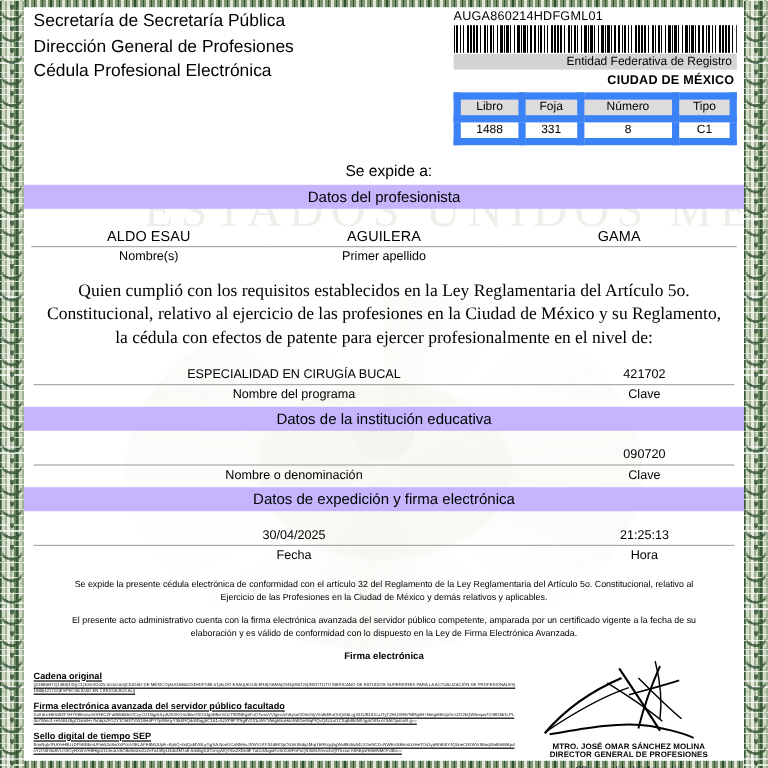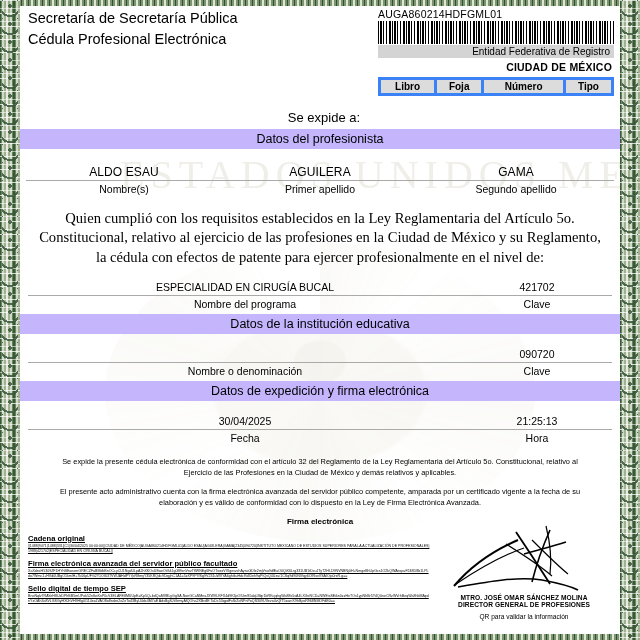--- a/index.html
+++ b/index.html
@@ -84,21 +84,21 @@
       #000 0 1px,#fff 1px 2px,#000 2px 4px,#fff 4px 5px,#000 5px 6px,#fff 6px 8px,
       #000 8px 9px,#fff 9px 11px,#000 11px 13px,#fff 13px 14px);
   }
   .ef-band{
     background:#d4d4d4;font-size:10px;text-align:right;
     padding:1px 4px 1px 0;margin-top:1px;
   }
   .ef-value{font-size:10.5px;font-weight:bold;text-align:right;padding:3px 2px 0 0;letter-spacing:.2px;}
   .libro-tbl{margin-top:4px;width:100%;border-collapse:collapse;}
   .libro-tbl th,.libro-tbl td{
-    border:3px solid #3b82f6;font-size:10px;font-weight:bold;
+    border:6px solid #3b82f6;font-size:10px;font-weight:normal;
     text-align:center;padding:1px 0;
   }
   .libro-tbl th{background:#dcdcdc;}
 
   .se-expide{font-size:13px;padding:14px 0 0 8px;text-align:center;}
 
   
   .band{
     background:#c4b5fd;text-align:center;font-size:12.5px;
     padding:3px 0;margin-top:4px;
@@ -159,35 +159,42 @@
   <div class="content">
 
     <div class="wm-ring">ESTADOS UNIDOS MEXICANOS</div>
     <div class="watermark"></div>
 
     <div class="layer">
 
       <div class="hdr">
         <div class="hdr-left">
           <div>Secretaría de Secretaría Pública</div>
+          <div>Dirección General de Profesiones</div>
           <div>Cédula Profesional Electrónica</div>
         </div>
         <div class="hdr-right">
           <div class="curp">AUGA860214HDFGML01</div>
           <div class="barcode"></div>
           <div class="ef-band">Entidad Federativa de Registro</div>
           <div class="ef-value">CIUDAD DE MÉXICO</div>
           <table class="libro-tbl">
             <tbody>
                 <tr>
               <th>Libro</th>
               <th>Foja</th>
               <th>Número</th>
               <th>Tipo</th>
             </tr>
+            <tr>
+              <td>1488</td>
+              <td>331</td>
+              <td>8</td>
+              <td>C1</td>
+            </tr>
           </tbody>
             </table>
         </div>
       </div>
 
       <div class="se-expide">Se expide a:</div>
 
       <div class="band">Datos del profesionista</div>
 
       <div class="fields">
@@ -197,21 +204,20 @@
           <div class="lbl">Nombre(s)</div>
         </div>
         <div class="fld">
           <div class="val">AGUILERA</div>
           <div class="rule"></div>
           <div class="lbl">Primer apellido</div>
         </div>
         <div class="fld">
           <div class="val">GAMA</div>
           <div class="rule"></div>
-          <div class="lbl">Segundo apellido</div>
         </div>
       </div>
 
       <div class="para">Quien cumplió con los requisitos establecidos en la Ley Reglamentaria del Artículo 5o. Constitucional, relativo al ejercicio de las profesiones en la Ciudad de México y su Reglamento, la cédula con efectos de patente para ejercer profesionalmente en el nivel de:</div>
 
       <div class="row2">
         <div class="c-main">
           <div class="val">ESPECIALIDAD EN CIRUGÍA BUCAL</div>
           <div class="rule"></div>
           <div class="lbl">Nombre del programa</div>

